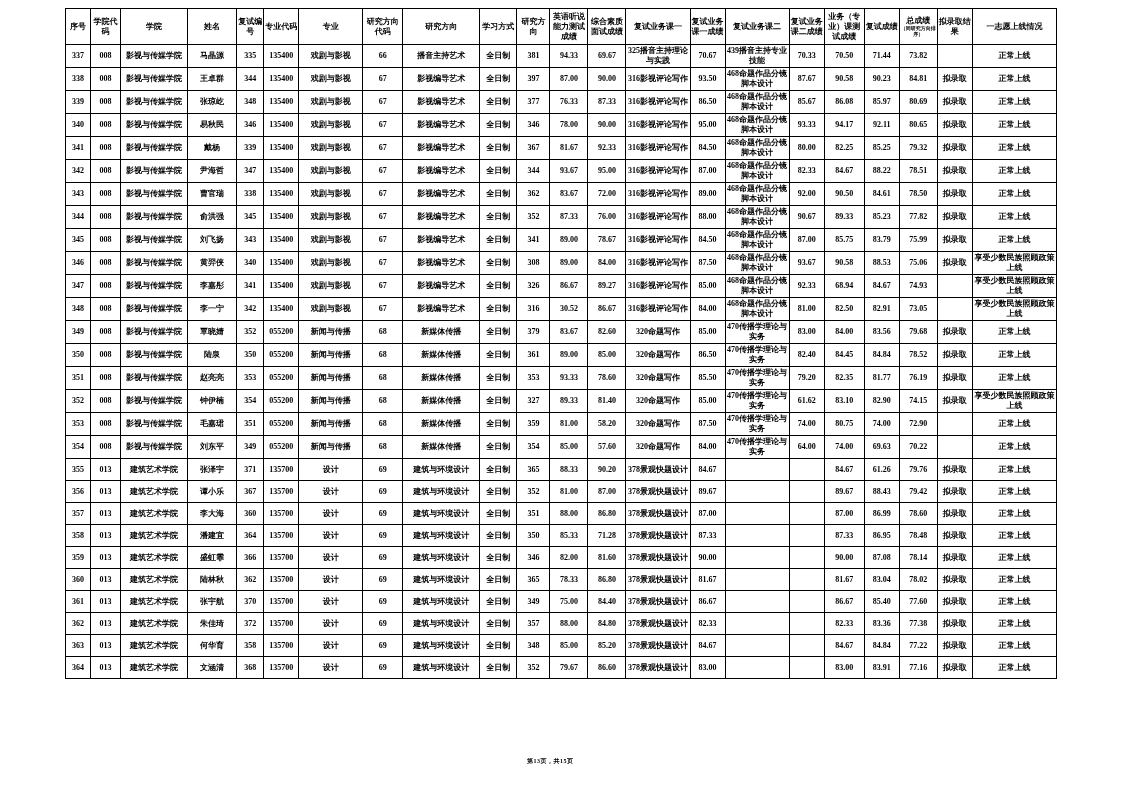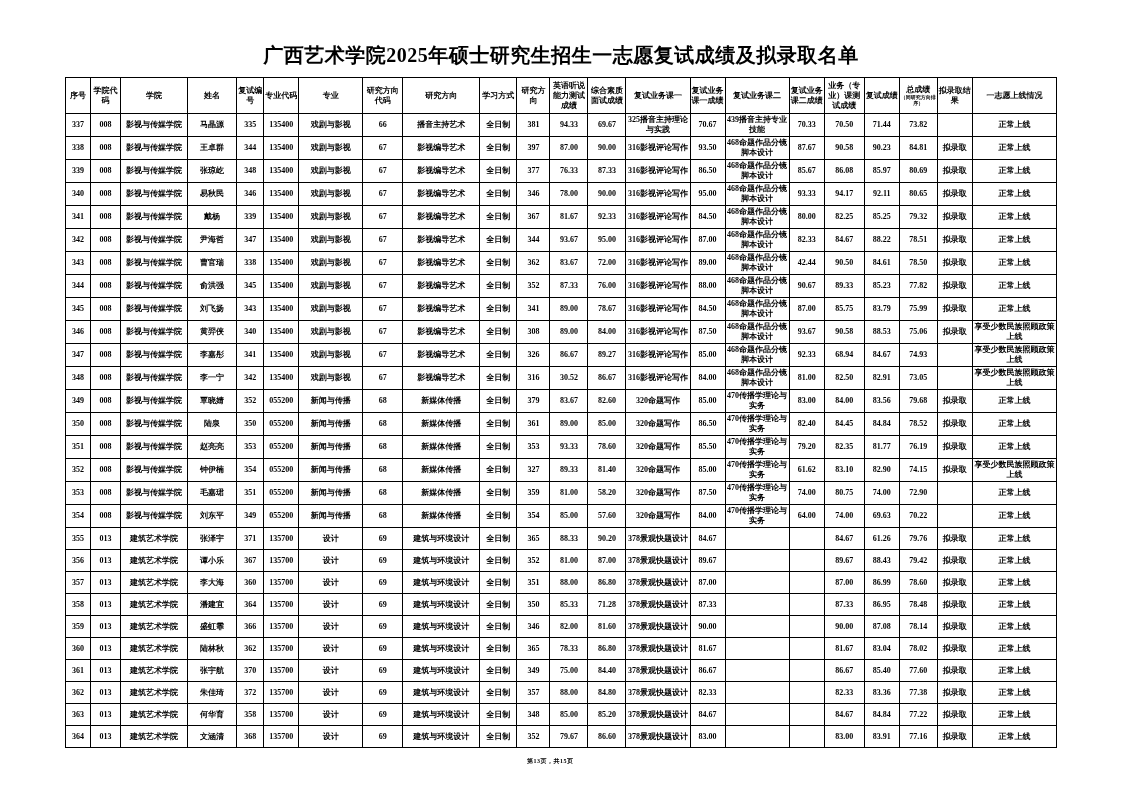--- a/index.html
+++ b/index.html
@@ -55,21 +55,20 @@
     top: 757px;
     font-size: 6px;
     font-weight: bold;
     letter-spacing: 0.5px;
   }
 </style>
 </head>
 <body>
 
 <div class="page">
-  <h1 class="title">广西艺术学院2025年硕士研究生招生一志愿复试成绩及拟录取名单</h1>
 
   <table class="results">
     <colgroup>
       <col style="width:25px">
         <col style="width:30px">
         <col style="width:67px">
         <col style="width:49px">
       <col style="width:27px">
         <col style="width:35px">
         <col style="width:64px">
@@ -270,21 +269,21 @@
           <td>戏剧与影视</td>
           <td>67</td>
           <td>影视编导艺术</td>
           <td>全日制</td>
           <td>362</td>
           <td>83.67</td>
           <td>72.00</td>
           <td>316影视评论写作</td>
           <td>89.00</td>
           <td>468命题作品分镜脚本设计</td>
-          <td>42.44</td>
+          <td>92.00</td>
           <td>90.50</td>
           <td>84.61</td>
           <td>78.50</td>
           <td>拟录取</td>
           <td>正常上线</td>
         </tr>
         <tr>
           <td>344</td>
           <td>008</td>
           <td>影视与传媒学院</td>

